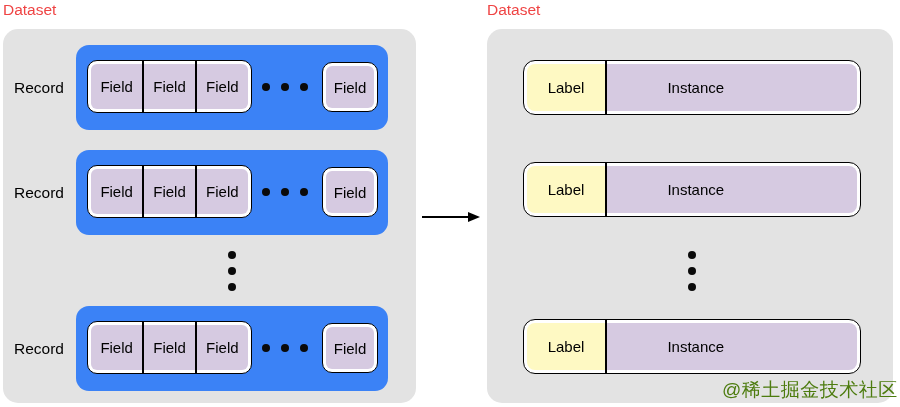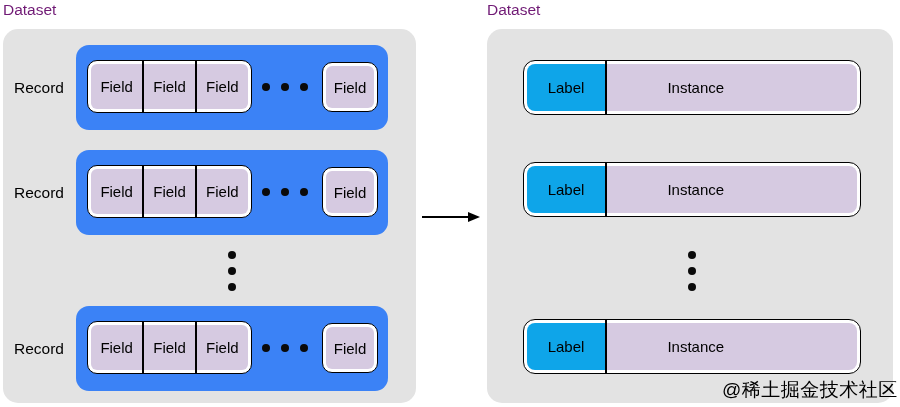--- a/index.html
+++ b/index.html
@@ -1,20 +1,20 @@
 <!DOCTYPE html>
 <html><head>
 <meta charset="utf-8">
 <style>
   html,body{margin:0;padding:0;background:#ffffff;}
   #canvas{
     position:relative;width:900px;height:407px;overflow:hidden;background:#ffffff;
     font-family:"Liberation Sans","DejaVu Sans",sans-serif;color:#000;
   }
-  .title{position:absolute;top:1px;font-size:15.5px;line-height:17px;color:#701a75;}
+  .title{position:absolute;top:1px;font-size:15.5px;line-height:17px;color:#ef4444;}
   .panel{position:absolute;top:29px;height:374px;background:#e3e3e3;border-radius:15px;}
   #left-panel{left:3px;width:413px;}
   #right-panel{left:487px;width:406px;}
 
   
   .record-label{position:absolute;left:14px;width:60px;font-size:15.5px;line-height:18px;}
   .record-box{position:absolute;left:76px;width:312px;height:85px;background:#3b82f6;border-radius:13px;}
   .rl1{top:79px;} .rl2{top:184px;} .rl3{top:340px;}
   .rb1{top:45px;} .rb2{top:150px;} .rb3{top:306px;}
 
@@ -57,32 +57,32 @@
   }
 
   
   .rowbox{
     position:absolute;left:523px;width:338px;height:55px;
     background:#ffffff;border:1.6px solid #000;border-radius:12px;box-sizing:border-box;
     display:flex;overflow:hidden;
   }
   .row1{top:60px;} .row2{top:162px;} .row3{top:319px;}
   .lcell{
-    flex:0 0 78px;margin:3px 0 3px 3px;background:#0ea5e9;border-radius:8px 0 0 8px;
+    flex:0 0 78px;margin:3px 0 3px 3px;background:#fef9c3;border-radius:8px 0 0 8px;
     display:flex;align-items:center;justify-content:center;font-size:15px;text-align:center;
   }
   .icell{
     flex:1;margin:3px 3px 3px 0;background:#d6cae1;border-radius:0 8px 8px 0;
     display:flex;align-items:center;justify-content:center;font-size:15px;
     padding-right:72px;
   }
 
   .wm{
     position:absolute;left:722px;top:380px;width:178px;
-    font-size:19px;line-height:20px;color:#000000;letter-spacing:0.5px;white-space:nowrap;
+    font-size:19px;line-height:20px;color:#4d7c0f;letter-spacing:0.5px;white-space:nowrap;
   }
 </style>
 </head>
 <body>
 
 <div id="canvas">
 
   <div class="title" style="left:3px;">Dataset</div>
   <div class="title" style="left:487px;">Dataset</div>
 

